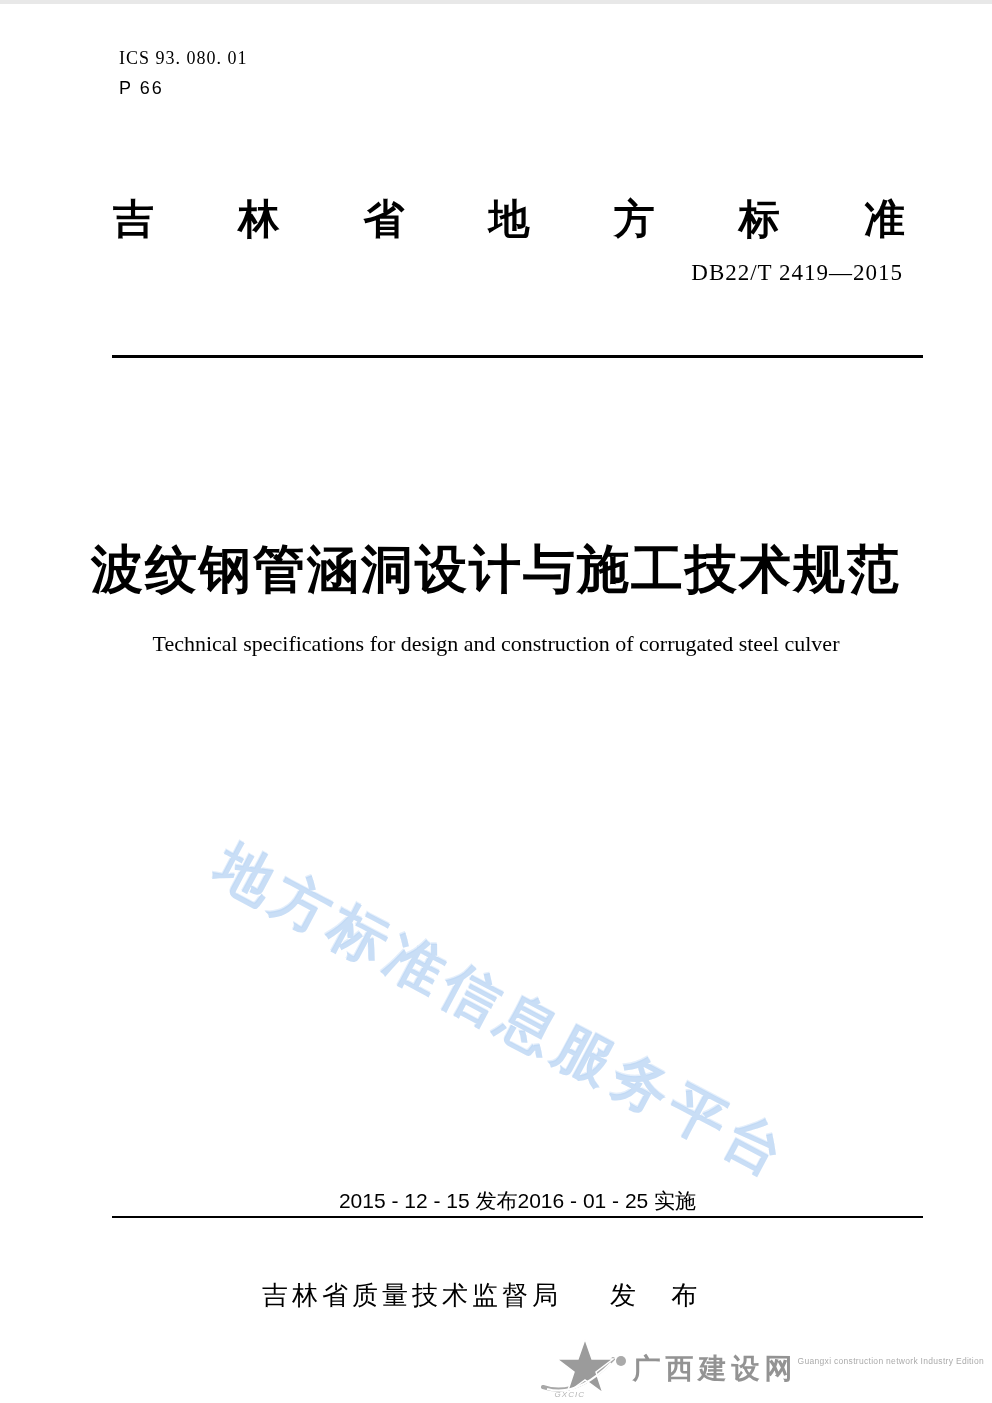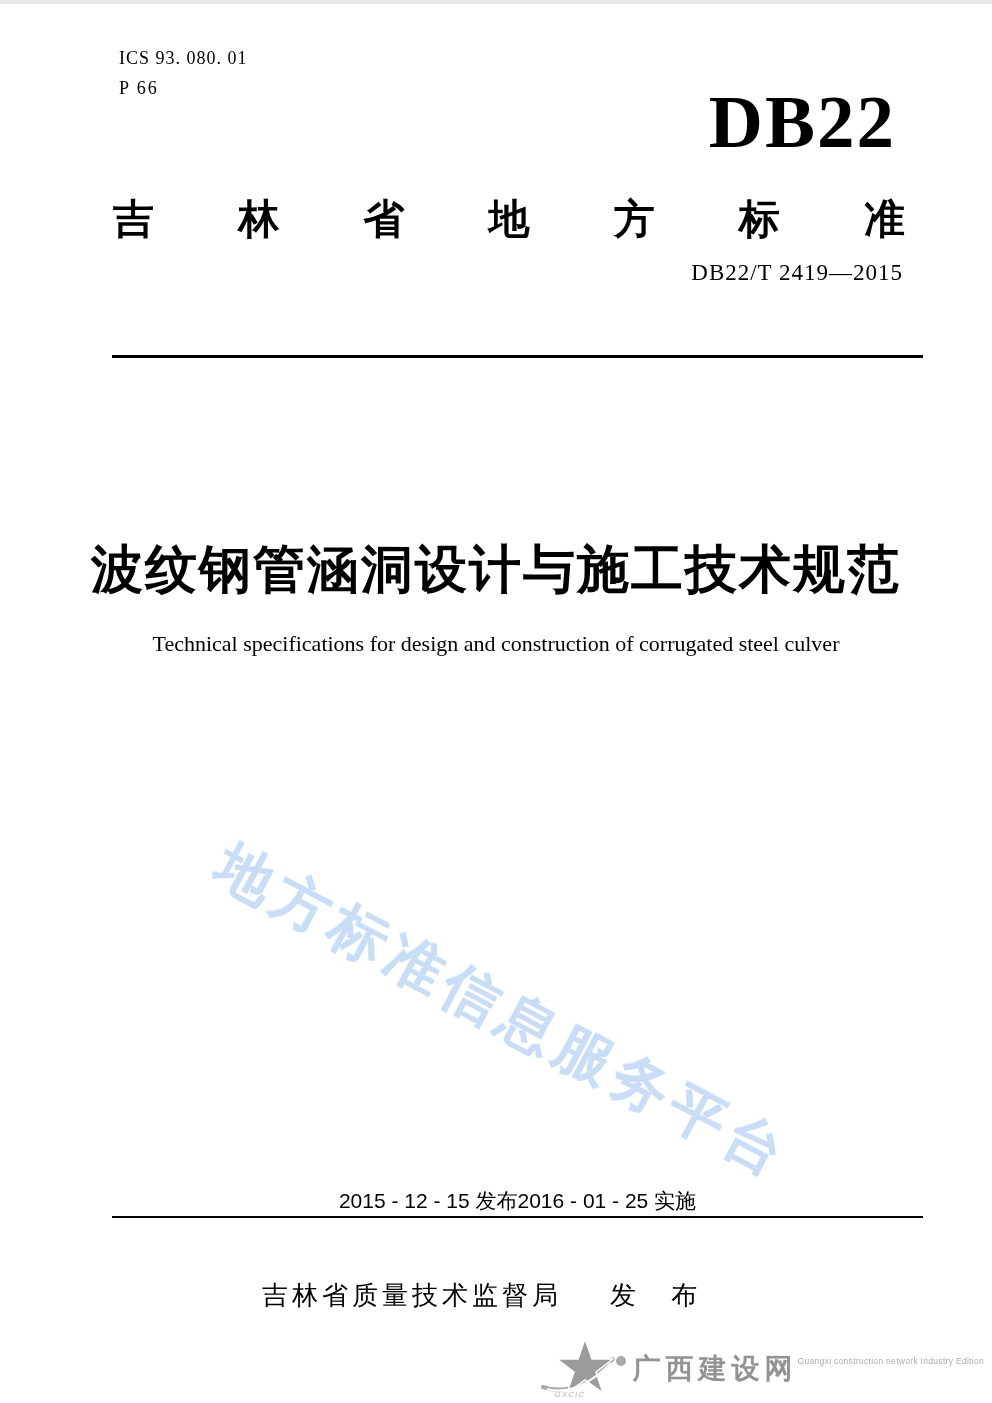--- a/index.html
+++ b/index.html
@@ -14,21 +14,21 @@
     font-family: "Liberation Sans", sans-serif;
     color: #000;
   }
   .ics-code {
     position: absolute; left: 119px; top: 44px;
     font-family: "Liberation Serif", serif;
     font-size: 18px; letter-spacing: 1px;
   }
   .doc-class-code {
     position: absolute; left: 119px; top: 74px;
-    font-family: Liberation Serif, serif;
+    font-family: Liberation Sans, sans-serif;
     font-size: 18px; letter-spacing: 2px;
   }
   .db-mark {
     position: absolute; right: 96px; top: 80px;
     font-family: "Liberation Serif", serif;
     font-weight: bold;
     font-size: 75px; line-height: 1.0;
     letter-spacing: 2px;
   }
   .standard-name-row {
@@ -105,21 +105,20 @@
   }
 </style>
 </head>
 <body>
 
 <div class="page">
 
   <div class="ics-code">ICS  93. 080. 01</div>
   <div class="doc-class-code">P  66</div>
 
-  <div class="db-mark">DB22</div>
 
   <div class="standard-name-row">
     <span>吉</span>
     <span>林</span>
     <span>省</span>
     <span>地</span>
     <span>方</span>
     <span>标</span>
     <span>准</span>
   </div>

